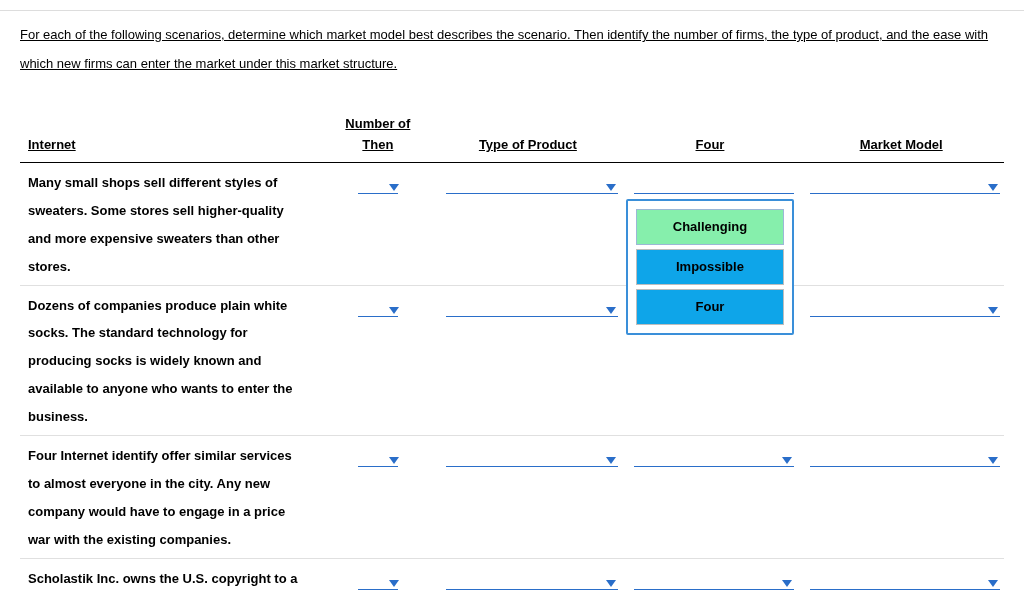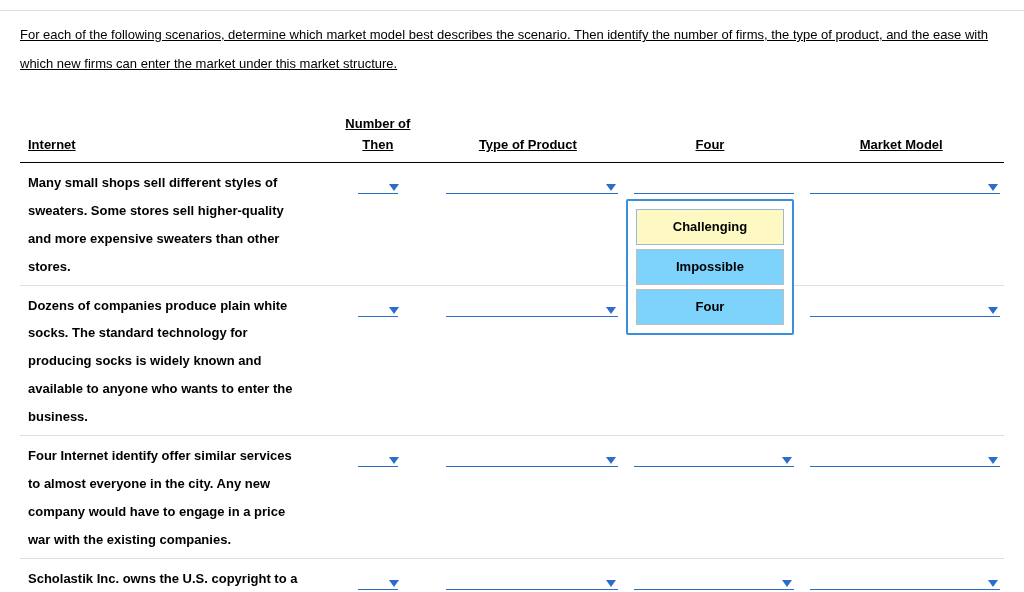--- a/index.html
+++ b/index.html
@@ -86,24 +86,24 @@
       padding: 4px;
       z-index: 10;
     }
     .dropdown-option {
       text-align: center;
       border: 1px solid #bdbdbd;
       margin: 4px 4px;
       padding: 4px 6px;
       font-size: 13px;
       cursor: pointer;
-      background: #7dd3fc;
+      background: #0ea5e9;
     }
     .dropdown-option.selected {
-      background: #fef9c3;
+      background: #86efac;
       border-color: #9cb8d6;
       text-align: center;
     }
     td.firms-cell { width: 100px; }
     td.prod-cell  { width: 180px; }
     td.entry-cell { width: 170px; }
     td.model-cell { width: 200px; }
   </style>
 </head>
 <body>

